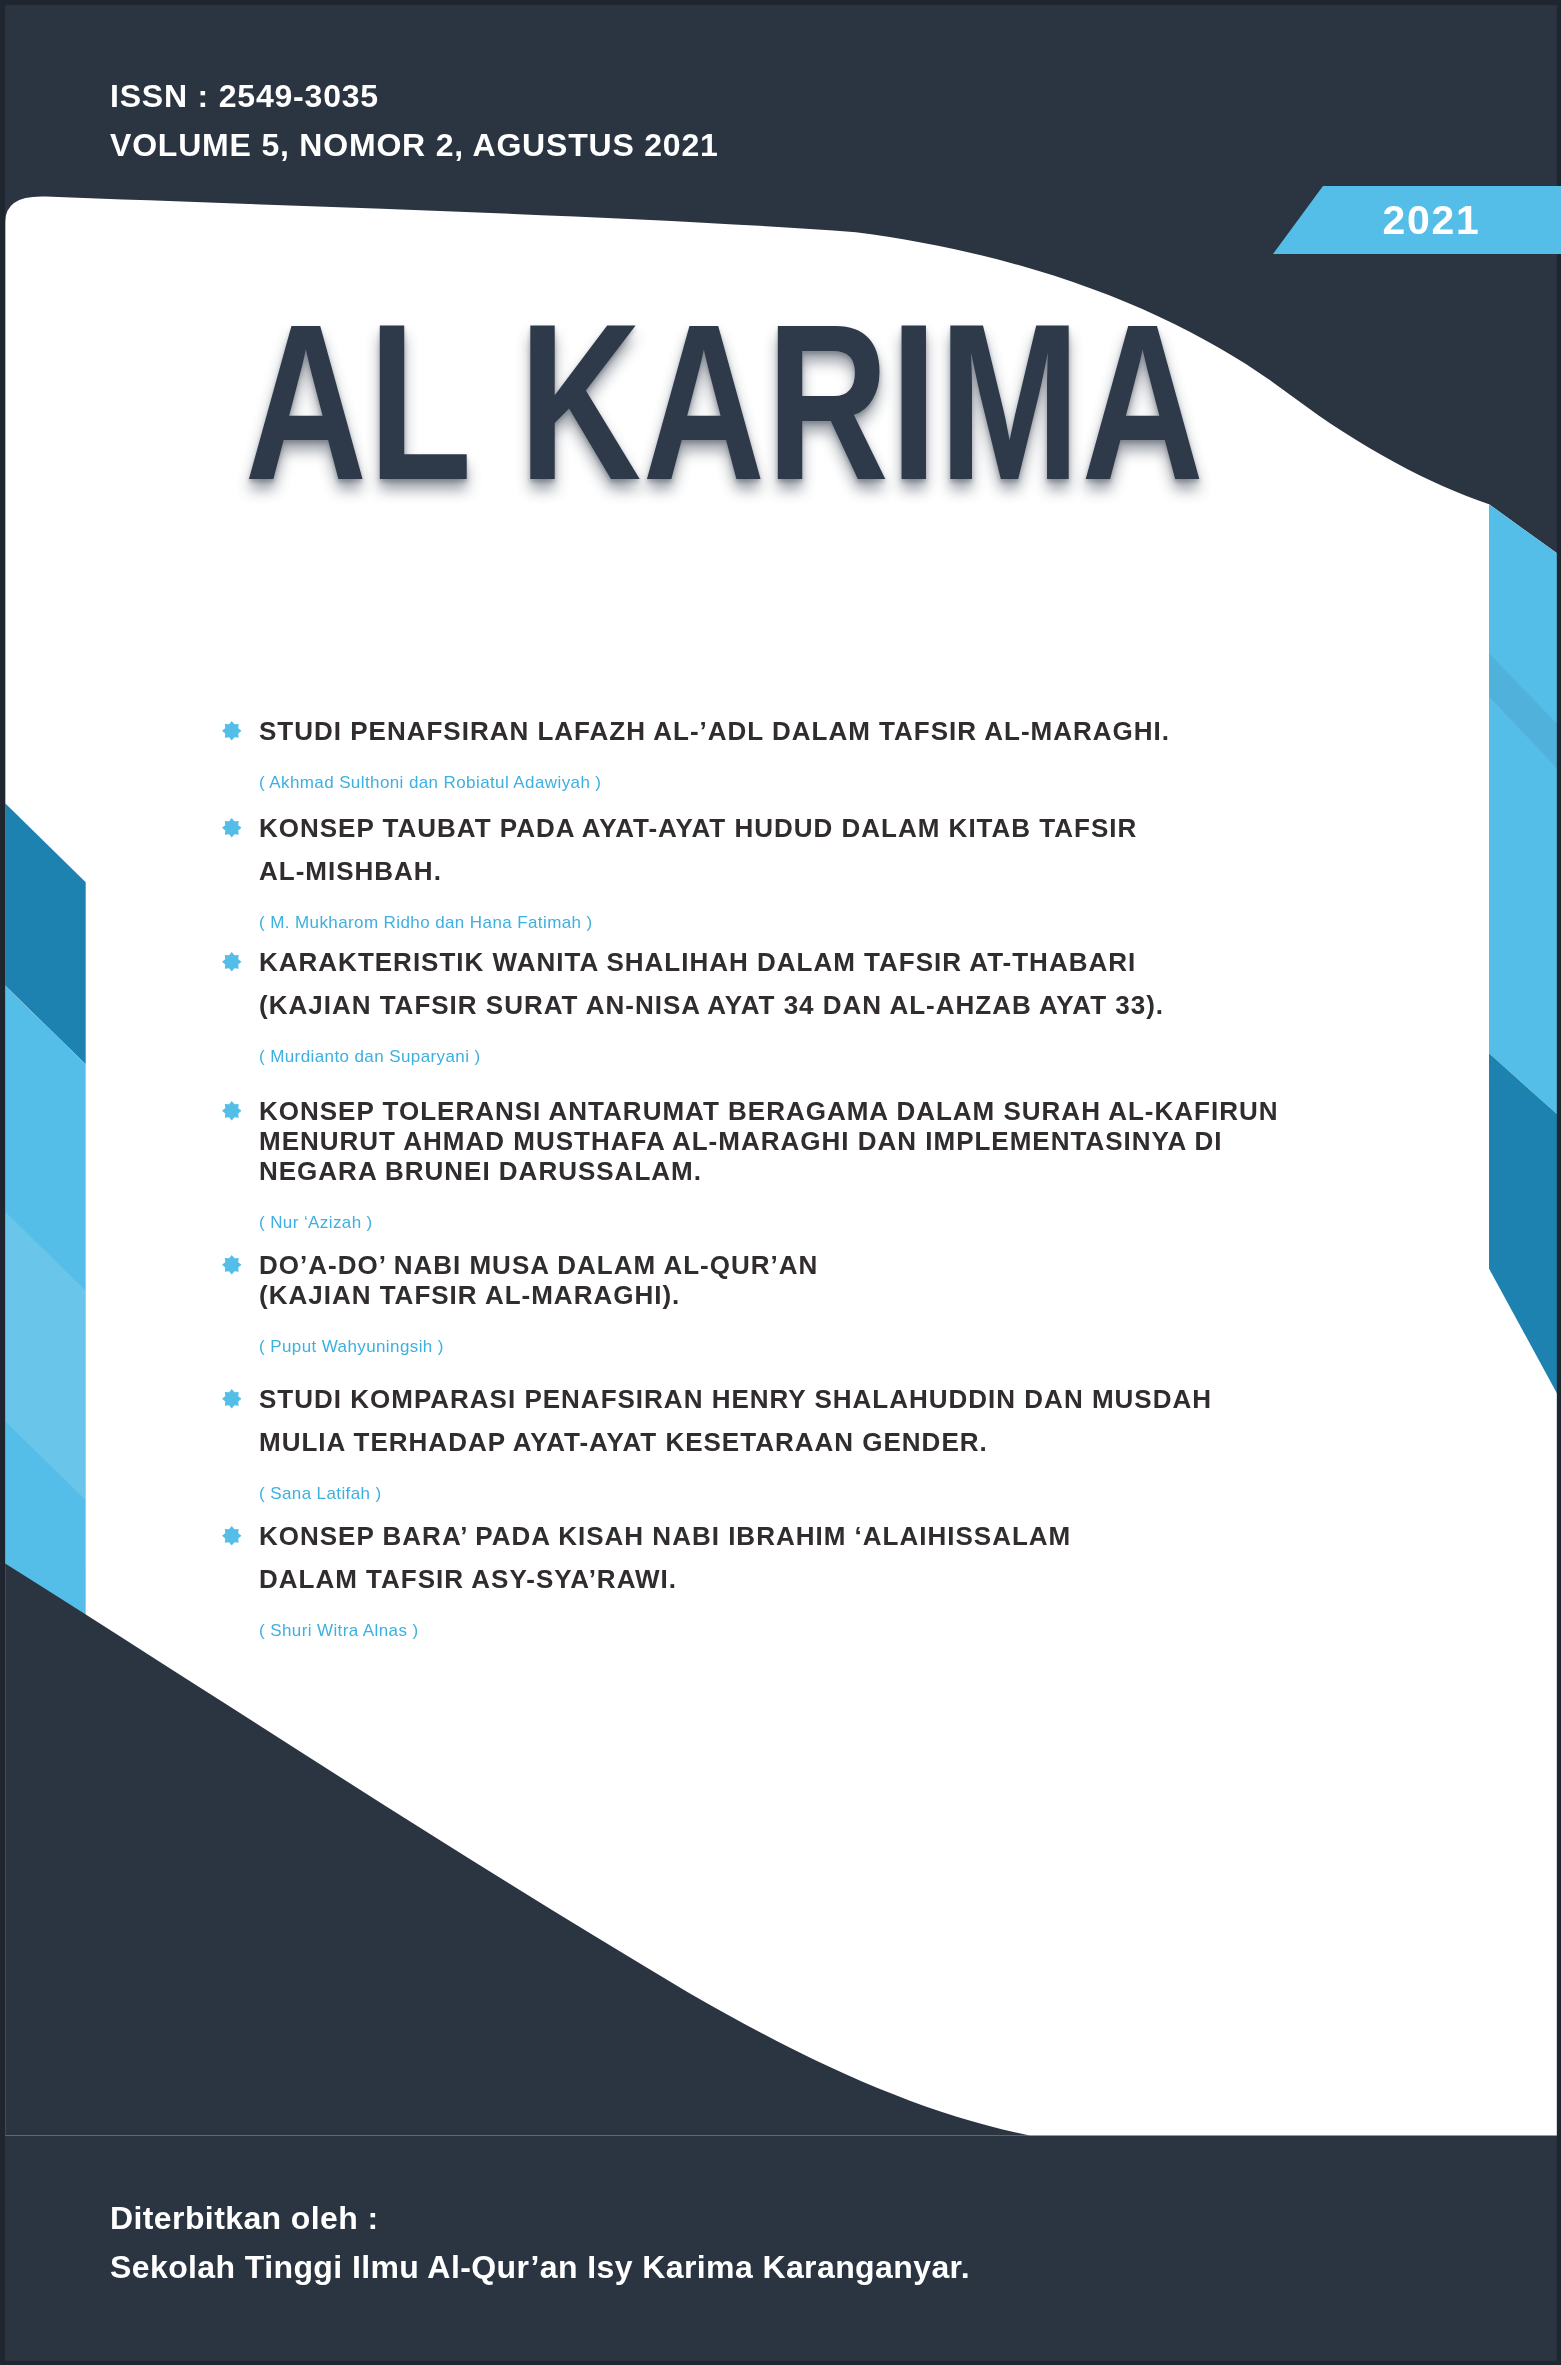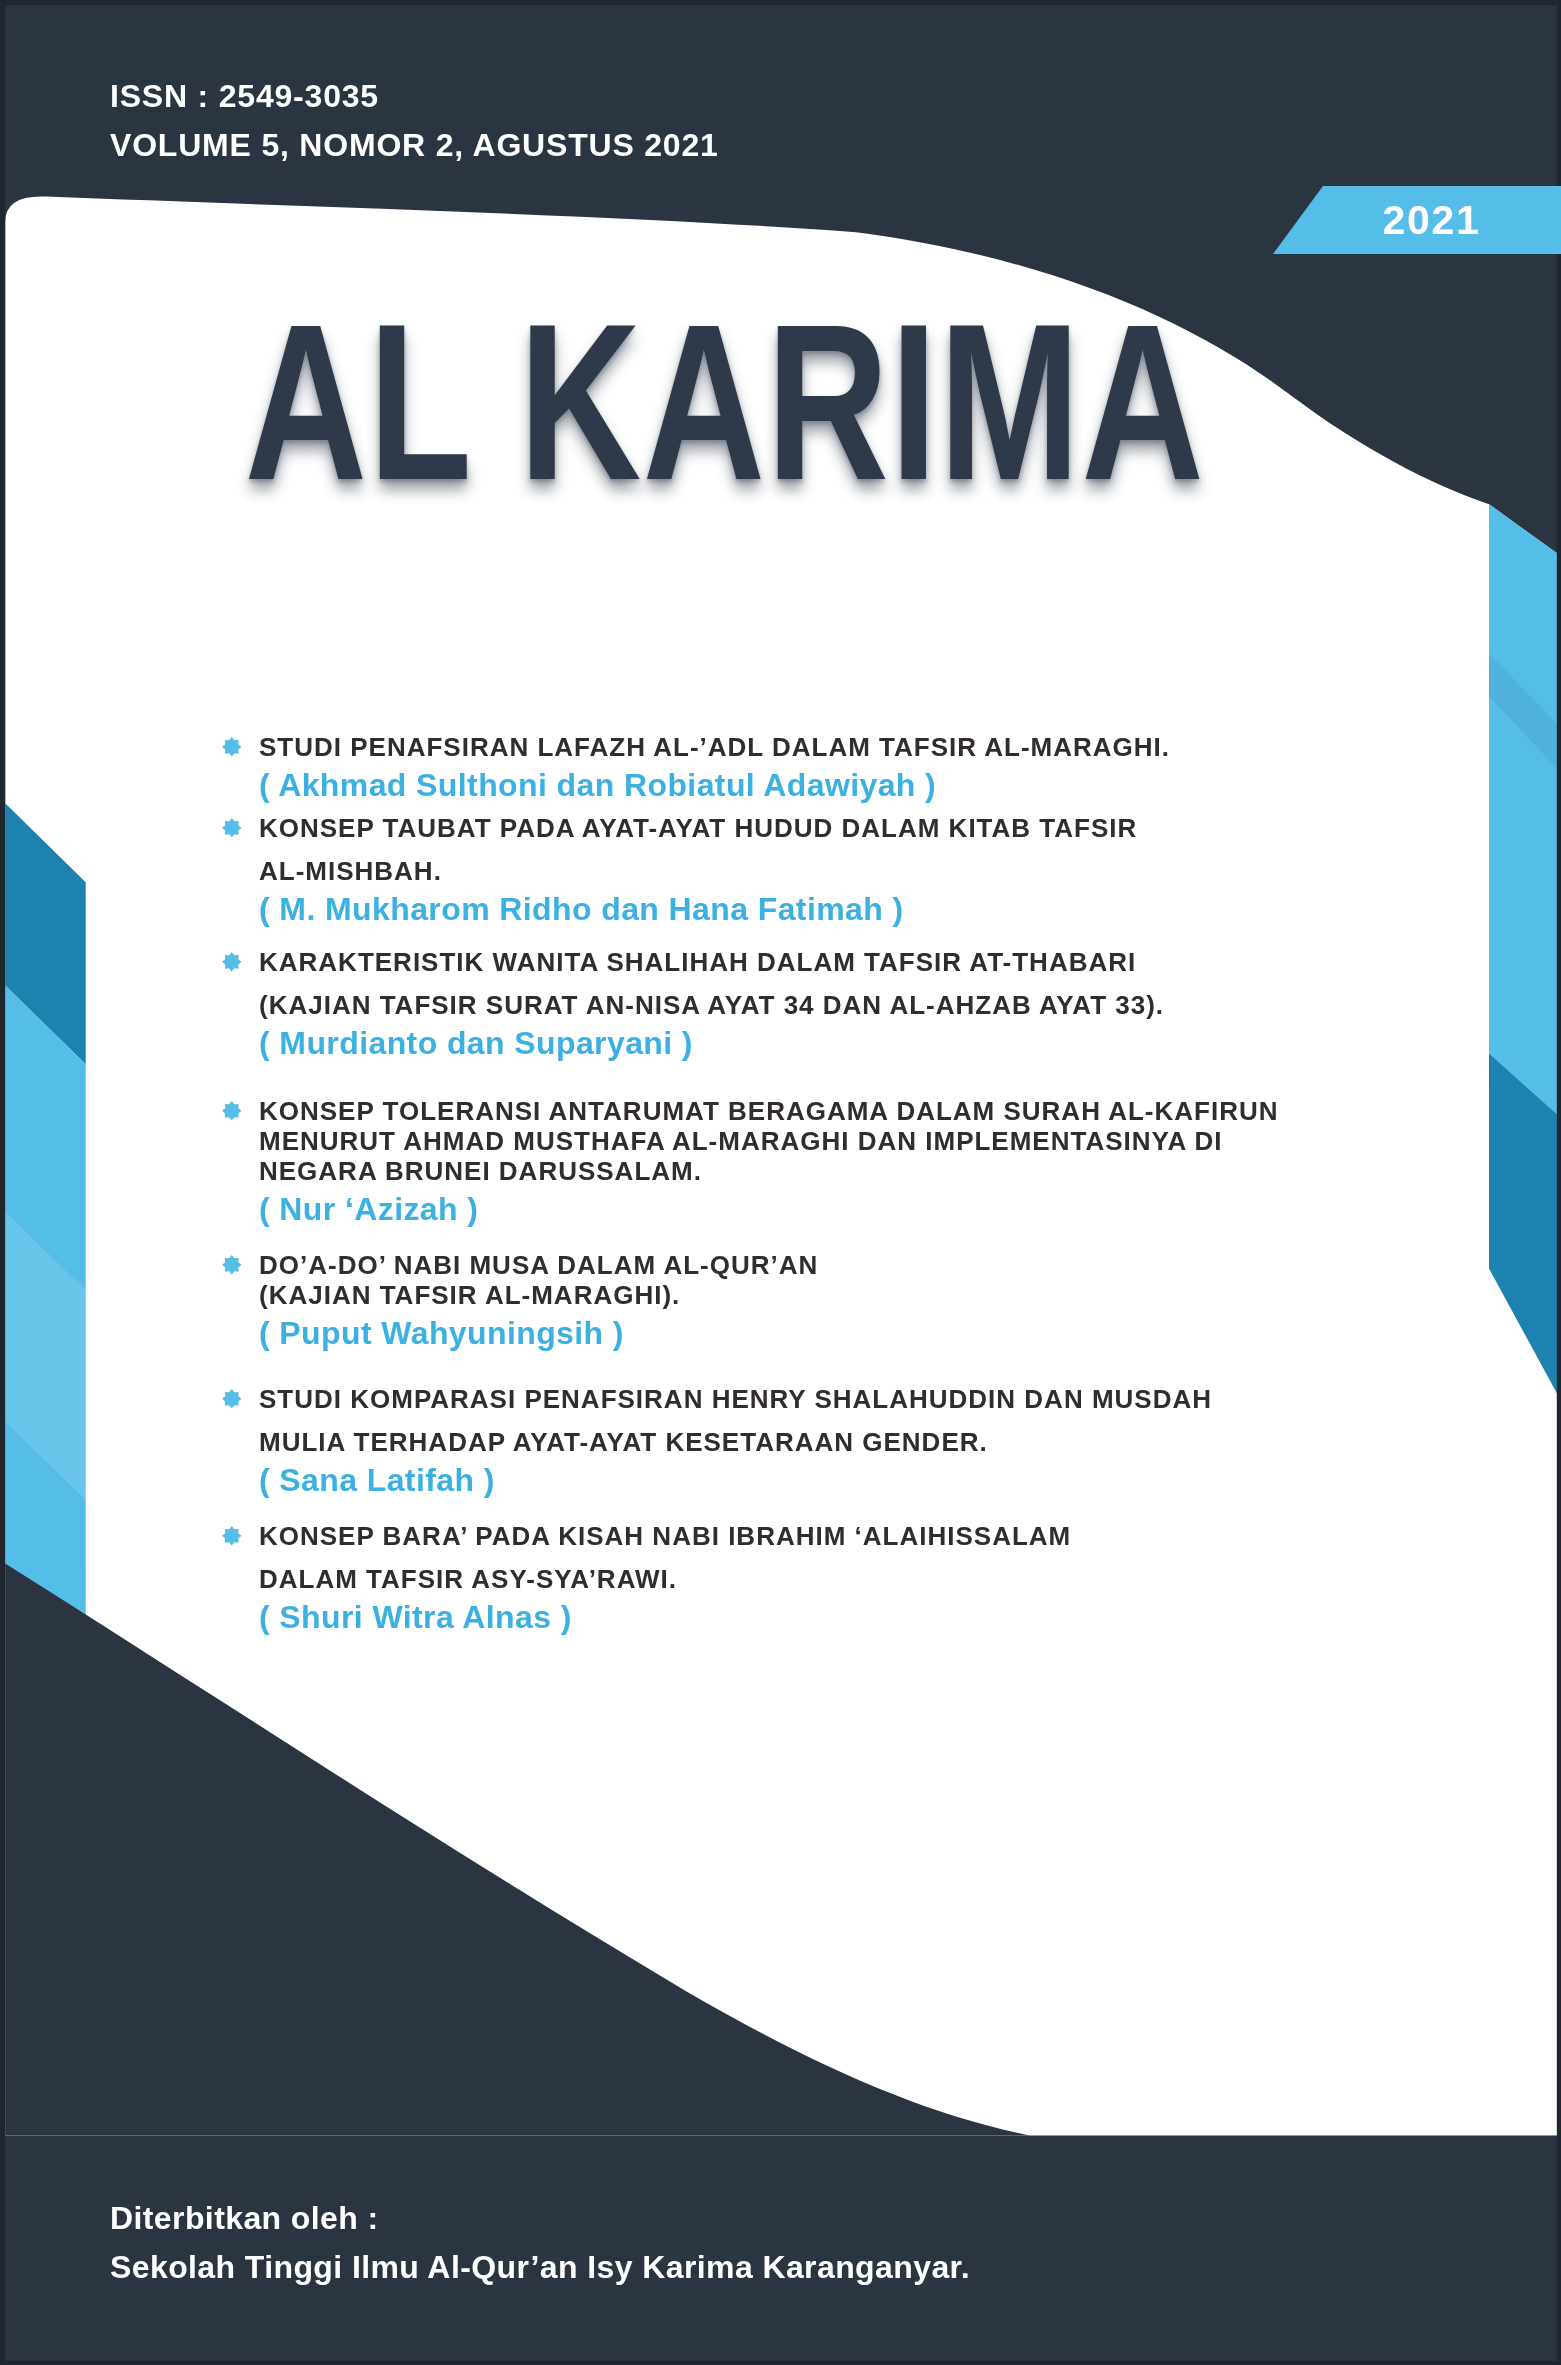--- a/index.html
+++ b/index.html
@@ -23,29 +23,29 @@
   .badge span{color:#fff;font-size:41px;font-weight:800;letter-spacing:1.7px}
 
   .title{position:absolute;top:291px;left:-56px;width:100%;text-align:center;
          font-size:186px;font-weight:800;line-height:1;letter-spacing:1.7px;
          color:var(--title-navy);transform:scale(0.91,1.2);transform-origin:50% 0;
          text-shadow:0 8.5px 13.6px rgba(40,50,66,.45),0 2.5px 4.2px rgba(40,50,66,.30);
          white-space:nowrap}
 
   .articles{position:absolute;left:222px;top:716px;width:1203px}
   .article{position:absolute;left:0;padding-left:37px;width:100%}
-  .a1{top:16px}.a2{top:97px}.a3{top:231px}.a4{top:380px}.a5{top:534px}.a6{top:668px}.a7{top:805px}
+  .a1{top:0}.a2{top:97px}.a3{top:231px}.a4{top:380px}.a5{top:534px}.a6{top:668px}.a7{top:805px}
   .star{position:absolute;left:0;top:5.1px;width:19.5px;height:19.5px;background:var(--accent-blue);
         clip-path:polygon(50% 0%,63.8% 16.7%,85.4% 14.6%,83.3% 36.2%,100% 50%,83.3% 63.8%,
         85.4% 85.4%,63.8% 83.3%,50% 100%,36.2% 83.3%,14.6% 85.4%,16.7% 63.8%,0% 50%,
         16.7% 36.2%,14.6% 14.6%,36.2% 16.7%)}
   .line{font-size:26px;font-weight:800;letter-spacing:1px;line-height:30px;color:var(--text-dark)}
   .line + .line{margin-top:0}
   .spread .line + .line{margin-top:13px}
-  .author{margin-top:8px;font-size:32px;font-weight:700;letter-spacing:0.4px;
+  .author{margin-top:22px;font-size:17px;font-weight:400;letter-spacing:0.4px;
           line-height:30px;color:var(--author-blue)}
 
   .footer{position:absolute;left:110px;top:2200px;color:#fff}
   .footer .l1{font-size:32px;font-weight:800;letter-spacing:0.4px}
   .footer .l2{font-size:32px;font-weight:800;letter-spacing:0.4px;margin-top:12px}
 </style>
 </head>
 <body>
 
 <div class="page">

